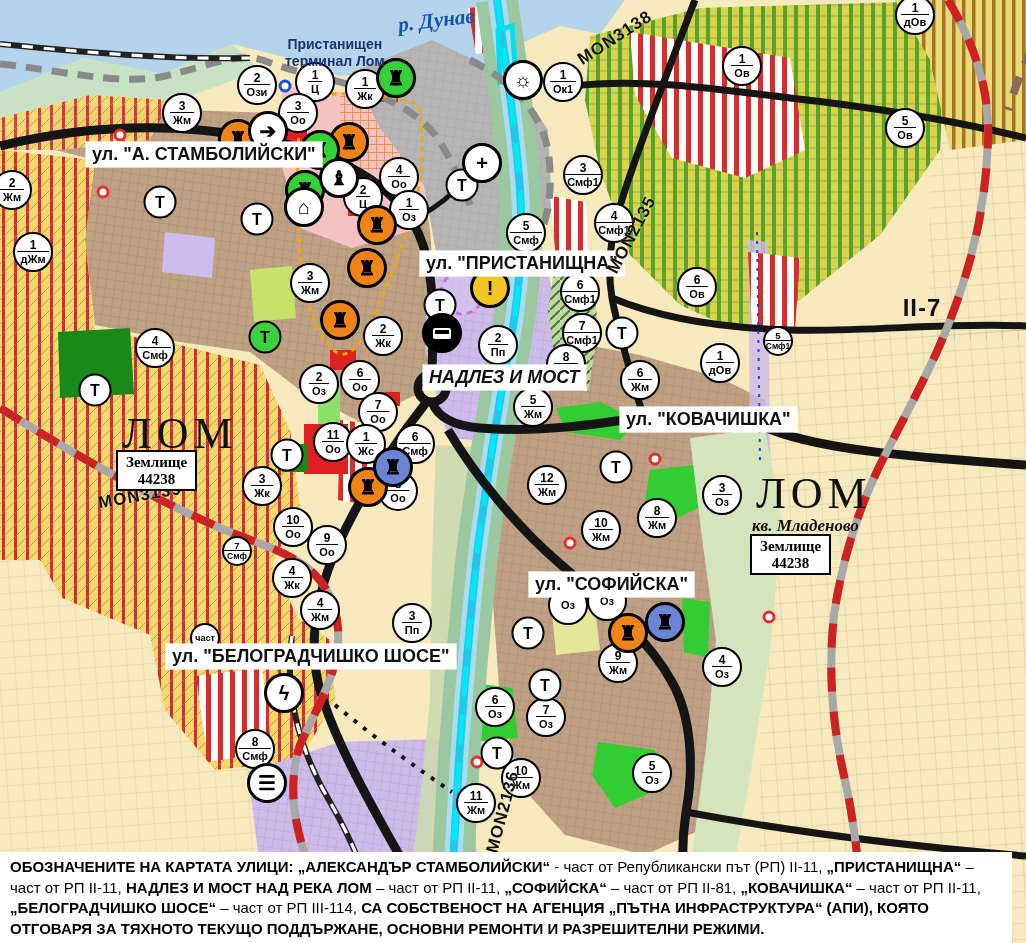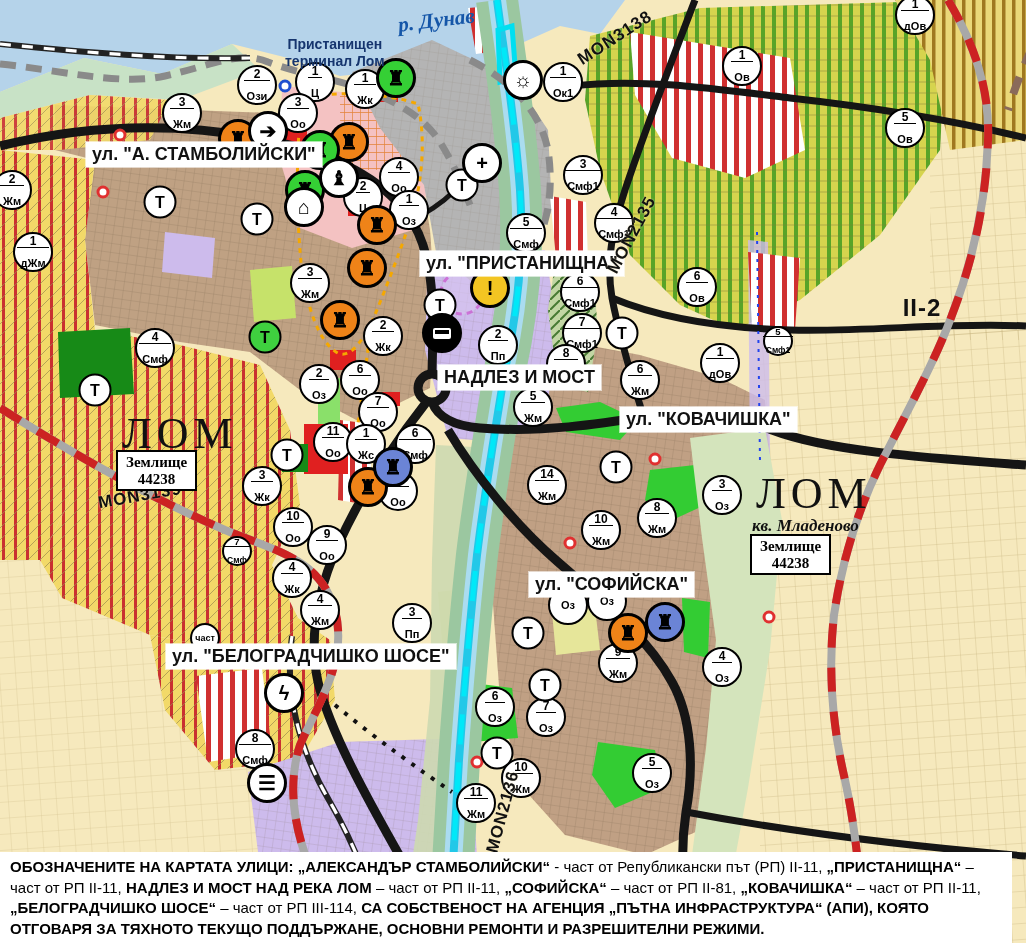--- a/index.html
+++ b/index.html
@@ -23,21 +23,21 @@
   .quarter-label{position:absolute;color:#111;font-family:"Liberation Serif",serif;
     font-style:italic;font-weight:bold;font-size:17px;white-space:nowrap;}
   .land-box{position:absolute;background:#fff;border:2px solid #000;color:#000;
     font-family:"Liberation Serif",serif;font-weight:bold;font-size:15px;
     text-align:center;line-height:1.1;padding:2px 8px;white-space:pre-line;}
 
   .zmarker{position:absolute;background:#fff;border:2px solid #000;border-radius:50%;
     display:flex;flex-direction:column;align-items:center;justify-content:center;
     color:#000;font-weight:bold;transform:translate(-50%,-50%);box-sizing:border-box;}
   .zmarker .num{line-height:1;}
-  .zmarker .code{line-height:1.1;border-top:1.5px solid #000;padding:9px 3px 0 3px;}
+  .zmarker .code{line-height:1.1;border-top:1.5px solid #000;padding:1px 3px 0 3px;}
   .tmarker{position:absolute;background:#fff;border:2px solid #000;border-radius:50%;
     width:33px;height:33px;display:flex;align-items:center;justify-content:center;
     color:#000;font-weight:bold;font-size:16px;transform:translate(-50%,-50%);
     box-sizing:border-box;}
   .poi{position:absolute;border:3px solid #000;border-radius:50%;width:40px;height:40px;
     display:flex;align-items:center;justify-content:center;font-size:20px;font-weight:bold;
     transform:translate(-50%,-50%);box-sizing:border-box;color:#000;}
   .ring{position:absolute;border-radius:50%;width:13px;height:13px;background:#fff;
     transform:translate(-50%,-50%);box-sizing:border-box;}
   .busbody{width:18px;height:11px;background:#fff;border-radius:2px;position:relative;}
@@ -372,21 +372,21 @@
       </div>
       <div class="zmarker" style="left: 640px; top: 380px; width: 40px; height: 40px;">
         <div class="num" style="font-size: 12px;">6</div>
         <div class="code" style="font-size: 11px;">Жм</div>
       </div>
       <div class="zmarker" style="left: 533px; top: 407px; width: 40px; height: 40px;">
         <div class="num" style="font-size: 12px;">5</div>
         <div class="code" style="font-size: 11px;">Жм</div>
       </div>
       <div class="zmarker" style="left: 547px; top: 485px; width: 40px; height: 40px;">
-        <div class="num" style="font-size: 12px;">14</div>
+        <div class="num" style="font-size: 12px;">12</div>
         <div class="code" style="font-size: 11px;">Жм</div>
       </div>
       <div class="zmarker" style="left: 657px; top: 518px; width: 40px; height: 40px;">
         <div class="num" style="font-size: 12px;">8</div>
         <div class="code" style="font-size: 11px;">Жм</div>
       </div>
       <div class="zmarker" style="left: 601px; top: 530px; width: 40px; height: 40px;">
         <div class="num" style="font-size: 12px;">10</div>
         <div class="code" style="font-size: 11px;">Жм</div>
       </div>
@@ -458,29 +458,29 @@
       <div class="poi" style="left: 482px; top: 163px; background: rgb(255, 255, 255);">+</div>
       <div class="poi" style="left: 523px; top: 80px; background: rgb(255, 255, 255);">☼</div>
       <div class="poi" style="left: 442px; top: 333px; background: rgb(0, 0, 0);">
         <div class="busbody"></div>
       </div>
       <div class="poi" style="left: 284px; top: 693px; background: rgb(255, 255, 255);">ϟ</div>
       <div class="poi" style="left: 267px; top: 783px; background: rgb(255, 255, 255);">☰</div>
       <div class="poi" style="left: 490px; top: 288px; background: rgb(243, 197, 34);">!</div>
       <div class="street-label" style="left: 86px; top: 142px;">ул. "А. СТАМБОЛИЙСКИ"</div>
       <div class="street-label" style="left: 420px; top: 251px;">ул. "ПРИСТАНИЩНА"</div>
-      <div class="street-label" style="left: 438px; top: 365px;">НАДЛЕЗ И МОСТ</div>
+      <div class="street-label" style="left: 423px; top: 365px; font-style: italic;">НАДЛЕЗ И МОСТ</div>
       <div class="street-label" style="left: 620px; top: 407px;">ул. "КОВАЧИШКА"</div>
       <div class="street-label" style="left: 529px; top: 572px;">ул. "СОФИЙСКА"</div>
       <div class="street-label" style="left: 166px; top: 644px;">ул. "БЕЛОГРАДЧИШКО ШОСЕ"</div>
       <div class="road-label" style="left: 615px; top: 38px; font-size: 17px; transform: translate(-50%, -50%) rotate(-33deg);">MON3138</div>
       <div class="road-label" style="left: 632px; top: 235px; font-size: 17px; transform: translate(-50%, -50%) rotate(-62deg);">MON2135</div>
       <div class="road-label" style="left: 140px; top: 496px; font-size: 17px; transform: translate(-50%, -50%) rotate(-10deg);">MON3139</div>
       <div class="road-label" style="left: 503px; top: 812px; font-size: 17px; transform: translate(-50%, -50%) rotate(-75deg);">MON2136</div>
-      <div class="road-label" style="left: 922px; top: 308px; font-size: 24px; transform: translate(-50%, -50%) rotate(0deg);">II-2</div>
+      <div class="road-label" style="left: 922px; top: 308px; font-size: 24px; transform: translate(-50%, -50%) rotate(0deg);">II-7</div>
       <div class="river-label" style="left: 398px; top: 8px; transform: rotate(-7deg);">р. Дунав</div>
       <div class="terminal-label" style="left: 285px; top: 36px;">Пристанищен
 терминал Лом</div>
       <div class="city-label" style="left: 122px; top: 412px;">ЛОМ</div>
       <div class="city-label" style="left: 756px; top: 472px;">ЛОМ</div>
       <div class="quarter-label" style="left: 752px; top: 516px;">кв. Младеново</div>
       <div class="land-box" style="left: 116px; top: 450px;">Землище
 44238</div>
       <div class="land-box" style="left: 750px; top: 534px;">Землище
 44238</div>

